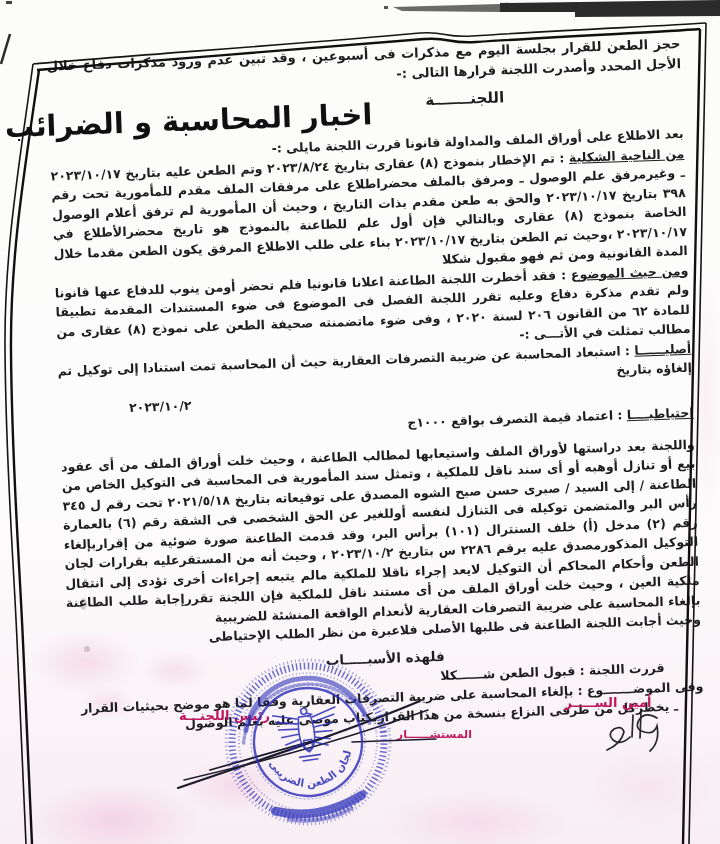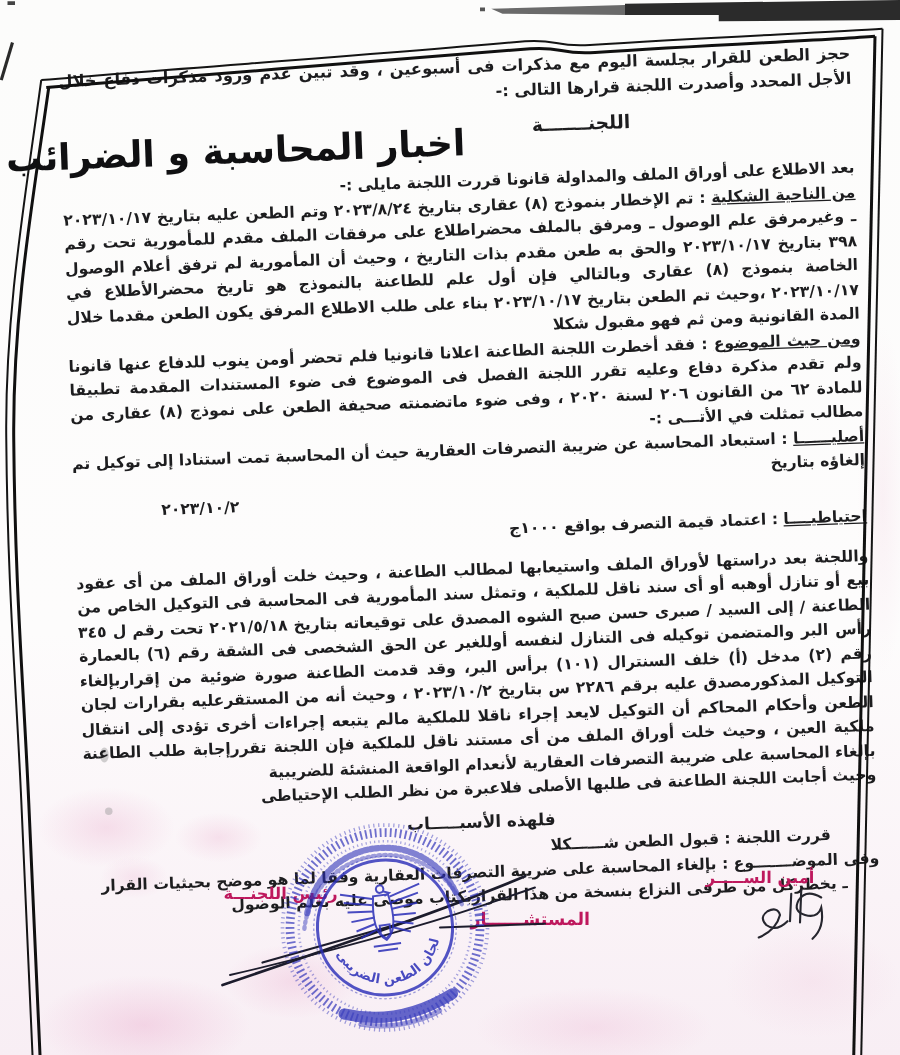--- a/index.html
+++ b/index.html
@@ -91,21 +91,21 @@
 
   <p class="decision-form">قررت اللجنة : قبول الطعن شــــــكلا</p>
 
   <p class="decision-subject"><span style="font-weight:800;">وفى الموضـــــــوع</span><span> : بإلغاء المحاسبة على ضريبة التصرفات العقارية وفقا لما هو موضح بحيثيات القرار</span></p>
 
   <p class="notify">ـ يخطركل من طرفى النزاع بنسخة من هذا القراربكتاب موصى عليه بعلم الوصول</p>
 </div>
 
 <div class="sig-label" style="left:548px;top:695px;width:120px;text-align:center;">أمين الســـــر</div>
 <div class="sig-label" style="left:140px;top:708px;width:130px;text-align:right;">رئيس اللجنـــة</div>
-<div class="sig-label" style="left:352px;top:728px;width:120px;text-align:right;font-size:14px;">المستشــــــار</div>
+<div class="sig-label" style="left:352px;top:728px;width:120px;text-align:right;font-size:11px;">المستشــــــار</div>
 
 <svg class="layer" width="720" height="844" viewBox="0 0 720 844">
 
   <path d="M33,64 C150,54 300,44 420,33 C446,31 444,38 472,36 C565,30 662,26 706,23" fill="none" stroke="#141414" stroke-width="1.6"></path>
   <path d="M706,23 C702,200 696,500 689,844" fill="none" stroke="#141414" stroke-width="1.6"></path>
   <path d="M33,64 C20,160 4,250 5,350 C6,470 13,550 17,640 C20,720 24,790 26,844" fill="none" stroke="#141414" stroke-width="1.6"></path>
 
   <path d="M37,70 C158,60 305,49 424,39 C450,37 448,44 476,42 C567,36 663,32 700,29" fill="none" stroke="#101010" stroke-width="2.4"></path>
   <path d="M700,29 C696,210 691,500 683,844" fill="none" stroke="#101010" stroke-width="2.4"></path>
   <path d="M39,70 C26,162 10,252 11,352 C12,470 19,552 23,642 C26,722 30,792 32,844" fill="none" stroke="#101010" stroke-width="2.4"></path>

